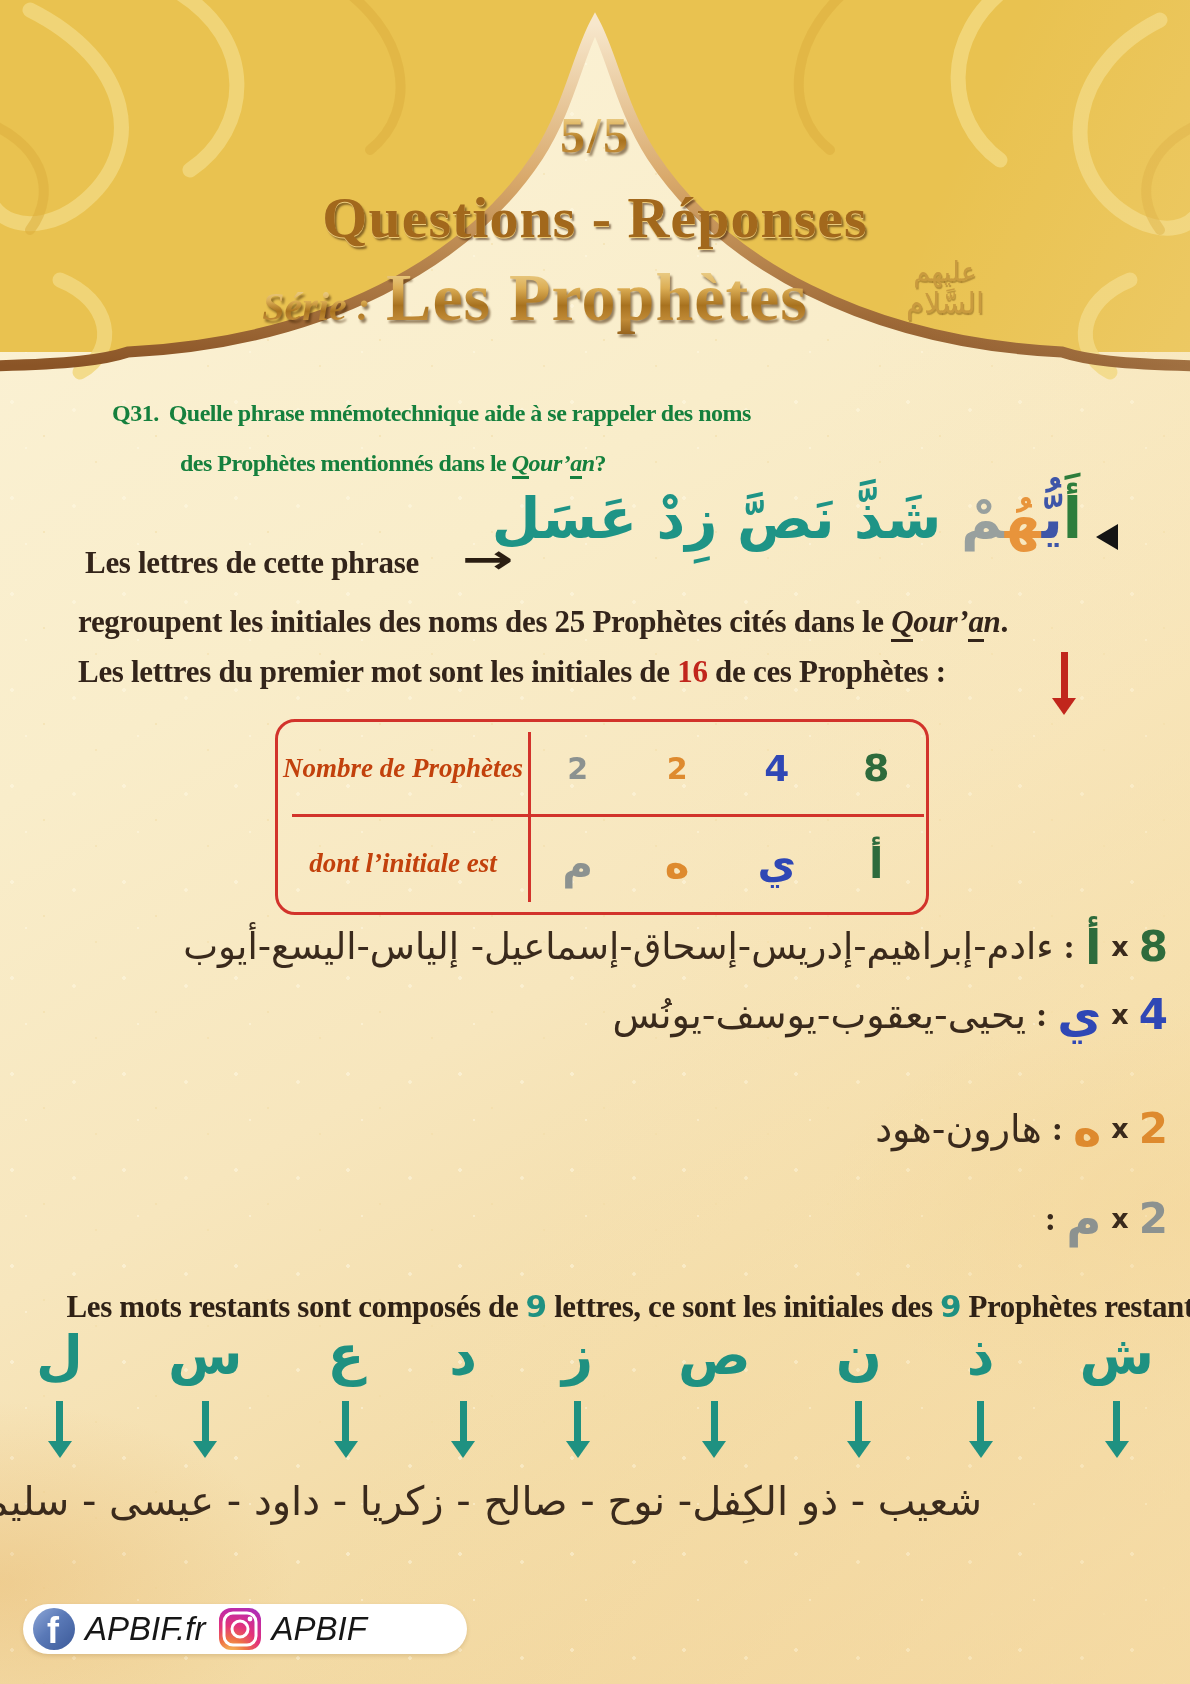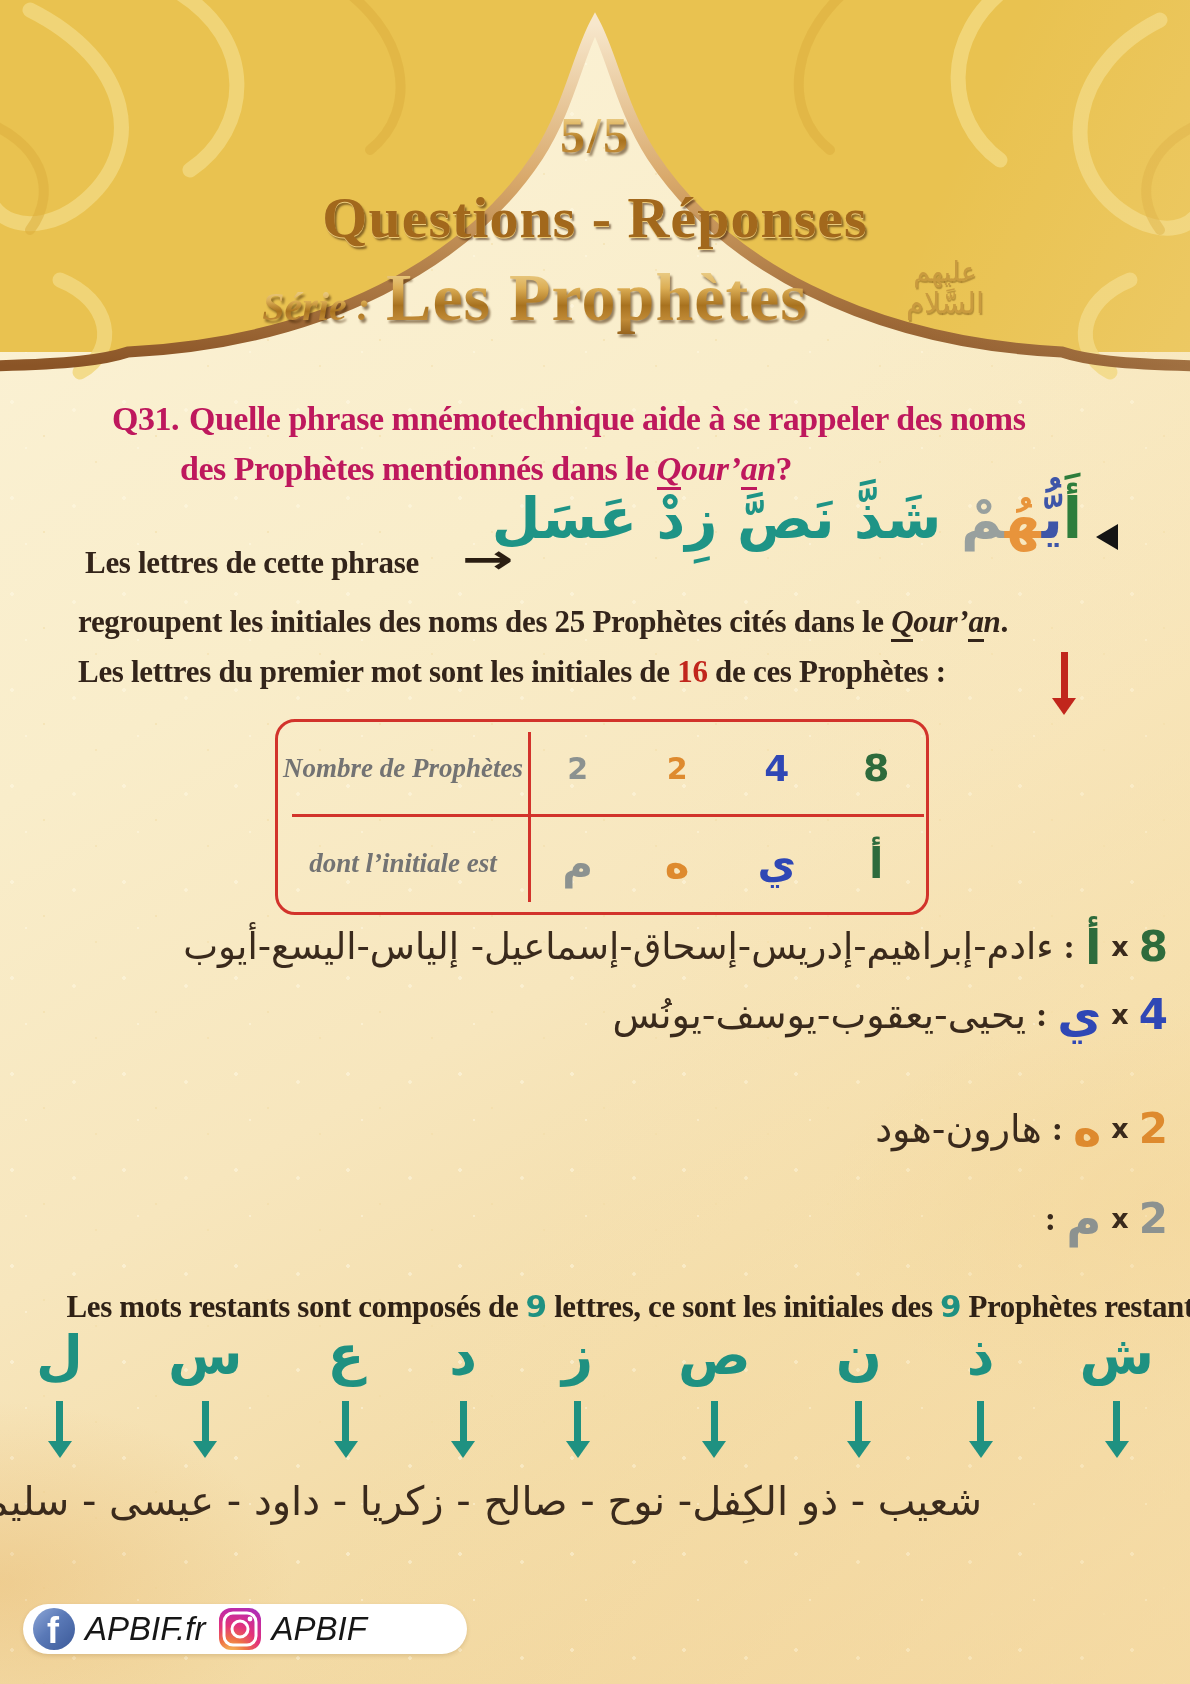--- a/index.html
+++ b/index.html
@@ -36,21 +36,21 @@
     justify-content:center;align-items:baseline;gap:16px;}
   .series-label{font-size:40px;font-style:italic;font-weight:bold;}
   .series-title{font-size:68px;font-weight:bold;letter-spacing:1px;}
   .honorific{position:absolute;left:890px;top:256px;width:110px;text-align:center;
     font-family:"DejaVu Sans",sans-serif;color:#c99b3f;line-height:1.15;
     text-shadow:1px 2px 1px rgba(90,50,5,.35);}
   .honorific .h1{font-size:27px;}
   .honorific .h2{font-size:29px;}
 
   
-  .q-line{position:absolute;color:#be185d;font-weight:bold;font-size:34px;letter-spacing:-0.5px;white-space:nowrap;}
+  .q-line{position:absolute;color:#15803d;font-weight:bold;font-size:24px;letter-spacing:-0.5px;white-space:nowrap;}
   .q-line1{left:112px;top:400px;}
   .q-line2{left:180px;top:450px;}
   .q-label{margin-right:10px;}
   .it{font-style:italic;}
   .umark{border-bottom:3px solid currentColor;padding-bottom:0px;}
 
   
   .mn-intro{position:absolute;left:85px;top:545px;font-size:31px;font-weight:bold;color:#33241a;letter-spacing:-0.3px;}
   .mn-arrow{position:absolute;left:462px;top:536px;font-size:40px;font-weight:bold;color:#2b1e12;
     transform:scaleX(1.55);transform-origin:left center;font-family:"DejaVu Sans",sans-serif;}
@@ -73,21 +73,21 @@
   .red-arrow .head{border-top-color:#c1261c;color:#c1261c;}
 
   
   .qtable{position:absolute;left:275px;top:719px;width:648px;height:190px;
     border:3px solid #d2332b;border-radius:20px;}
   .qt-vline{position:absolute;left:250px;top:10px;bottom:10px;width:3px;background:#d2332b;}
   .qt-hline{position:absolute;top:92px;left:14px;right:2px;height:3px;background:#d2332b;}
   .qt-row{position:absolute;left:0;width:100%;display:flex;}
   .qt-row1{top:0;height:92px;} .qt-row2{top:95px;height:92px;}
   .qt-label{width:250px;display:flex;align-items:center;justify-content:center;
-    font-style:italic;font-size:27px;color:#737373;font-weight:bold;}
+    font-style:italic;font-size:27px;color:#c2410c;font-weight:bold;}
   .qt-vals{flex:1;display:flex;}
   .qt-cell{flex:1;display:flex;align-items:center;justify-content:center;
     font-family:"DejaVu Sans",sans-serif;font-weight:bold;}
   .qt-count{font-size:30px;} .qt-count.big4{font-size:36px;} .qt-count.big8{font-size:38px;}
   .qt-letter{font-size:42px;}
   .t-gray{color:#8c9290;} .t-orange{color:#de8a2e;} .t-blue{color:#2f47b5;} .t-green{color:#2e6b3c;}
 
   
   .group{position:absolute;right:22px;display:flex;align-items:center;gap:10px;white-space:nowrap;}
   .group .names{direction:rtl;font-family:"DejaVu Sans",sans-serif;font-size:38px;color:#3a2a1c;}

